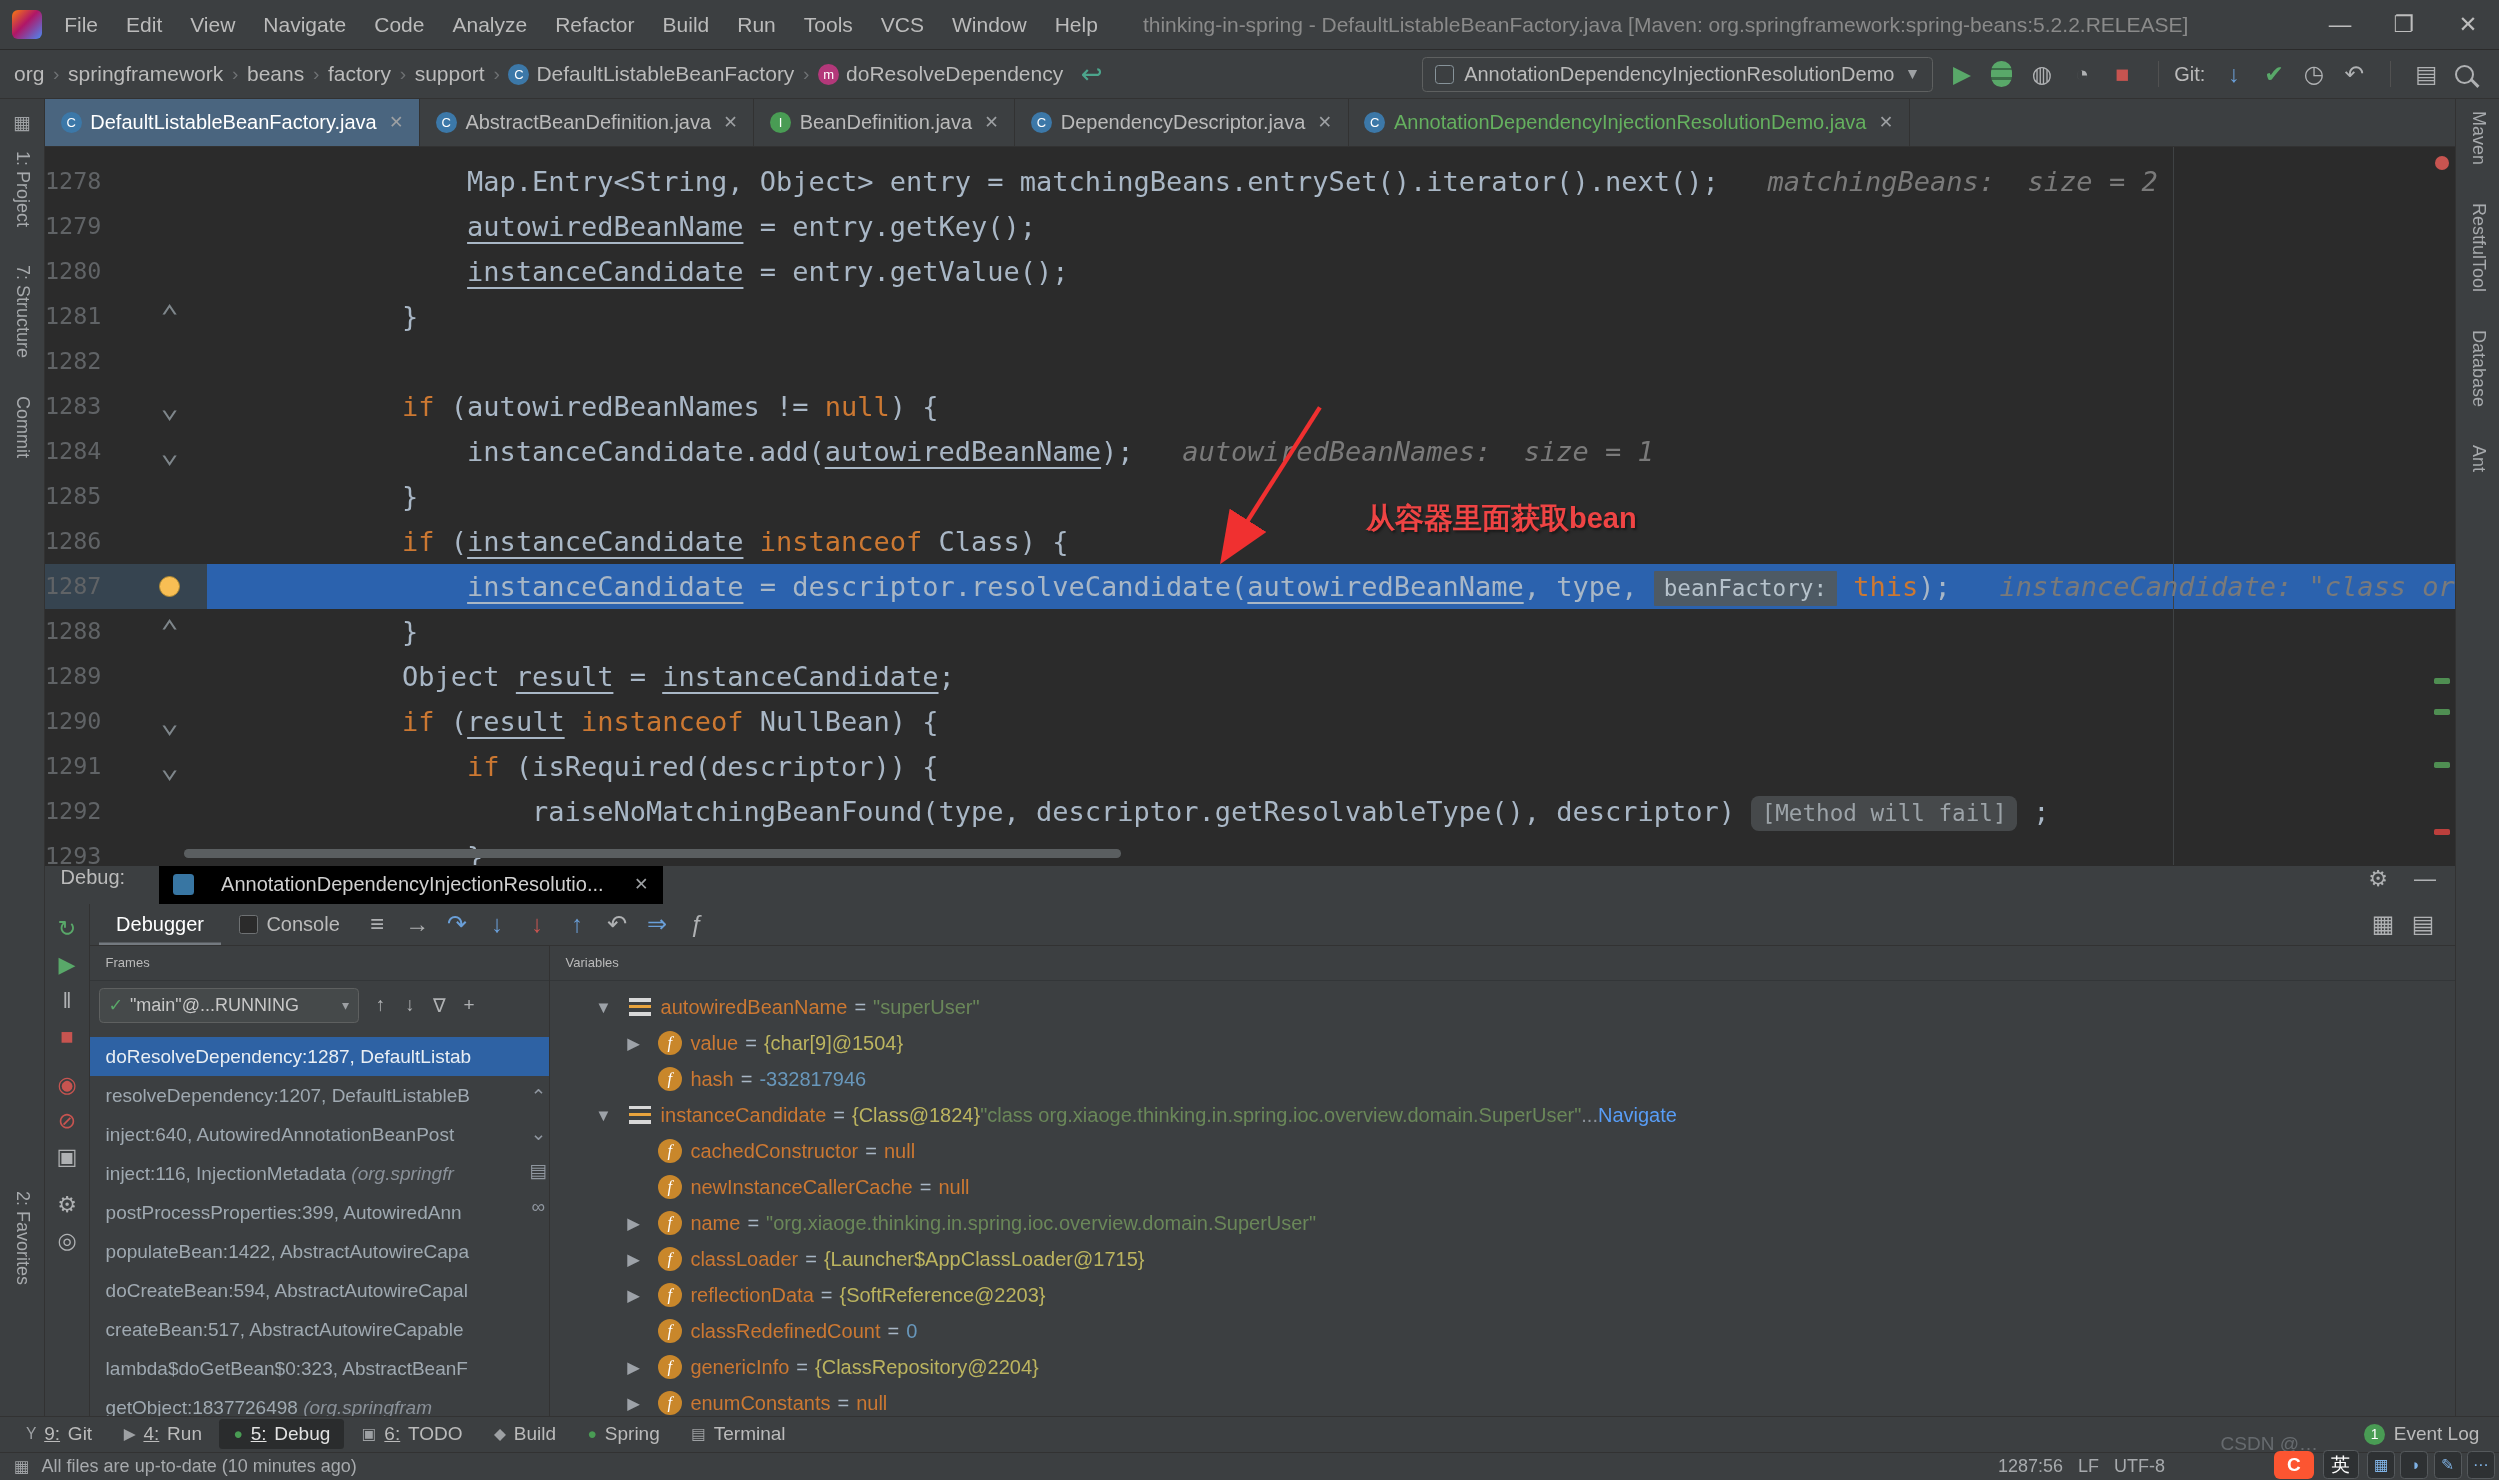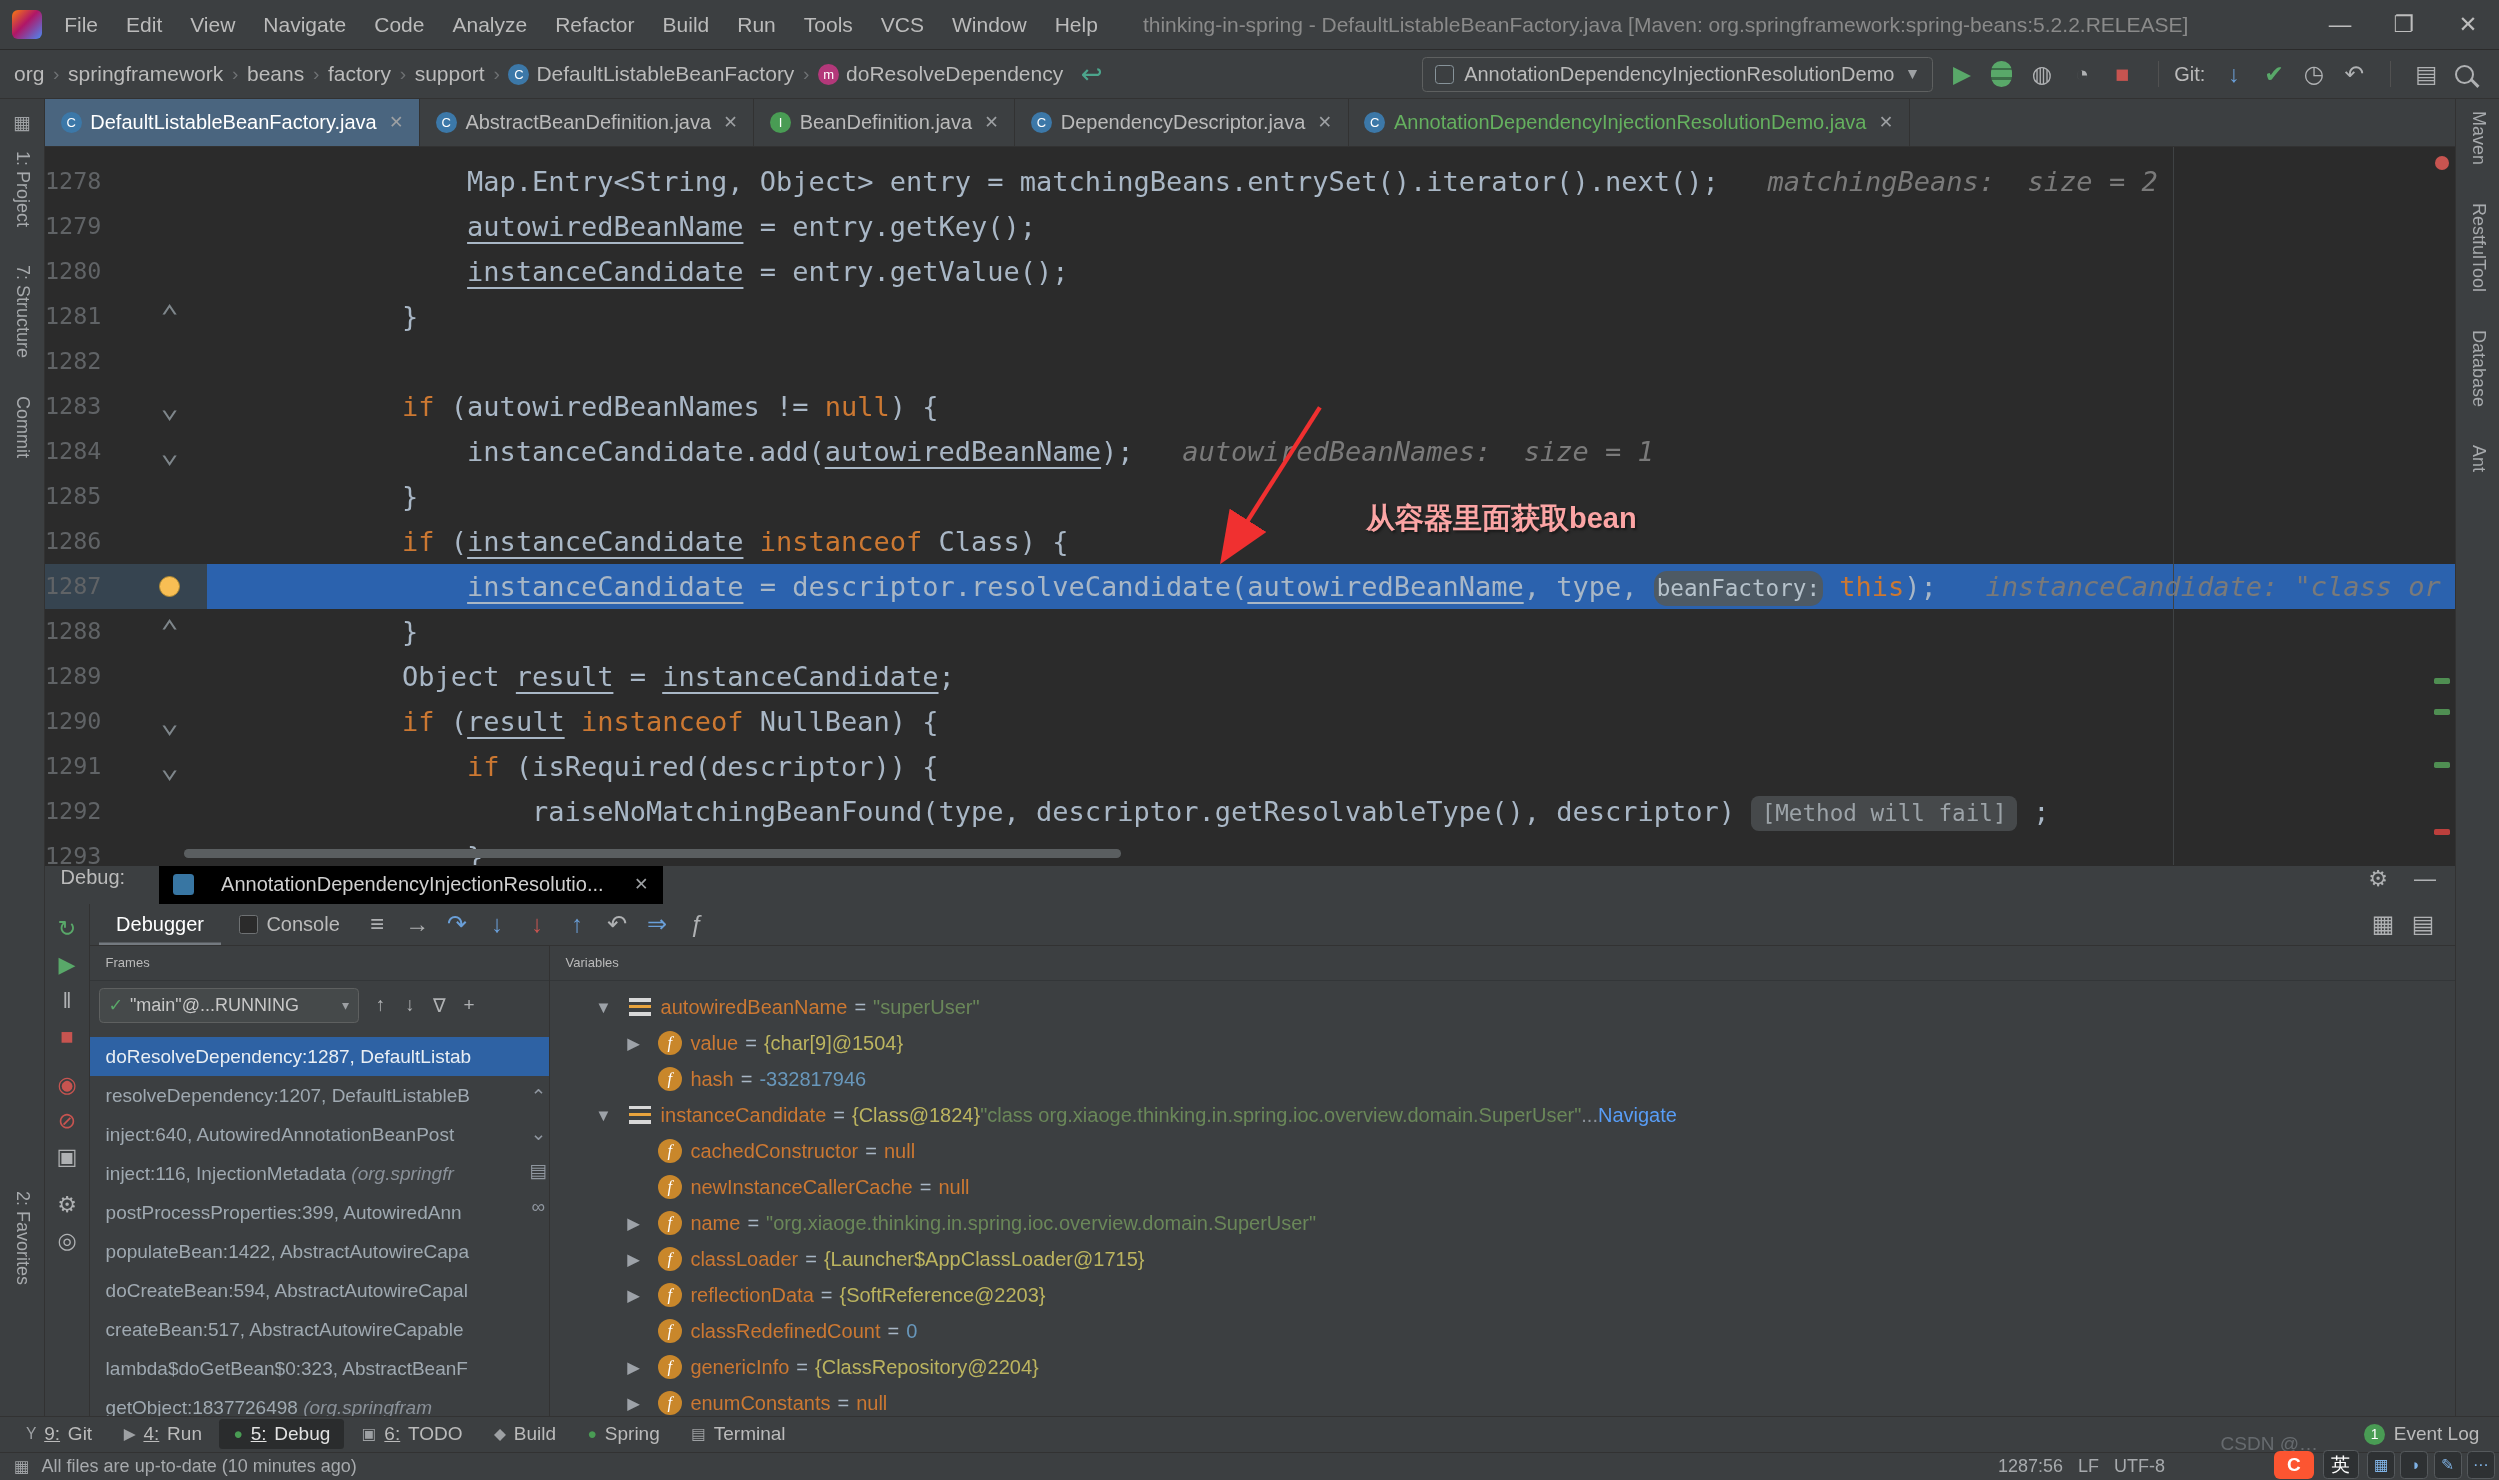--- a/index.html
+++ b/index.html
@@ -63,29 +63,29 @@
 .gut{width:75px;flex:none;display:flex;align-items:center;justify-content:center;z-index:3}
 .garr{color:#7E868B;font-size:31px;line-height:45px}
 .bulb{width:21px;height:21px;background:#F8BE54;border:1.7px solid #B08A33;border-radius:50%}
 .codetext{flex:1;z-index:3}
 .row.cur::before{content:"";position:absolute;left:161px;right:0;top:0;bottom:0;background:#2B62AE;z-index:1}
 .row.cur .ln,.row.cur .gut{background:#364450}
 .seg-p{color:#A9B7C6}
 .seg-k{color:#CC7832}
 .seg-u{color:#A9B7C6;text-decoration:underline;text-underline-offset:6px}
 .seg-hint{color:#7A7A7A;font-style:italic}
-.seg-chip{display:inline-block;background:#4E5A64;color:#B6C2CB;border-radius:13px;padding:0 3px;line-height:35px;font-size:22.6px;vertical-align:middle}
+.seg-chip{display:inline-block;background:#4E5A64;color:#B6C2CB;border-radius:1px;padding:0 10px;line-height:35px;font-size:22.6px;vertical-align:middle}
 .seg-fail{display:inline-block;background:#46494B;color:#9CA3A8;border-radius:7.8px;padding:0 10.4px;line-height:35px;font-size:22.6px;vertical-align:middle}
 .margin-guide{position:absolute;left:2128px;top:0;bottom:0;width:0.9px;background:#3F4244;z-index:2}
 .stripe{position:absolute;right:0;top:0;bottom:0;width:26px;z-index:4}
 .blob{width:14px;height:14px;border-radius:50%;background:#C75450;margin:8.7px auto 0}
 .smark{position:absolute;left:5.2px;width:15.6px;height:6px;border-radius:1.7px}
 .smark.g{background:#4F8E52}.smark.r{background:#BC3F3C}
 .hscroll{position:absolute;left:139px;bottom:7px;width:937px;height:8.7px;border-radius:4.3px;background:#5A5E60;z-index:5}
-.anno-text{position:absolute;left:1321px;top:352px;z-index:7;color:#fca5a5;font-size:29px;font-weight:bold;text-shadow:1.7px 1.7px 2.6px rgba(0,0,0,.45);white-space:nowrap}
+.anno-text{position:absolute;left:1321px;top:352px;z-index:7;color:#ef4444;font-size:29px;font-weight:bold;text-shadow:1.7px 1.7px 2.6px rgba(0,0,0,.45);white-space:nowrap}
 .anno-svg{position:absolute;inset:0;z-index:6;pointer-events:none}
 
 
 .debug{height:551px;flex:none;display:flex;flex-direction:column;background:#3C3F41;border-top:0.9px solid #2B2B2B}
 .dbg-header{height:38px;flex:none;display:flex;padding-left:15.6px;font-size:20px;color:#BBBBBB}
 .dbg-session{height:38px;display:flex;align-items:center;gap:27px;padding:0 14px;margin-left:34px;background:#000000;font-size:20px;color:#D0D0D0}
 .sess-ico{width:21px;height:21px;border-radius:3.5px;background:#3876A3;flex:none}
 .dbg-hdr-icons{margin-left:auto;display:flex;gap:26px;margin-right:19px;color:#AFB1B3;font-size:22px}
 .dbg-body{flex:1;display:flex;min-height:0}
 .dbg-strip{width:45px;flex:none;border-right:0.9px solid #323232;display:flex;flex-direction:column;align-items:center;padding-top:7px}

